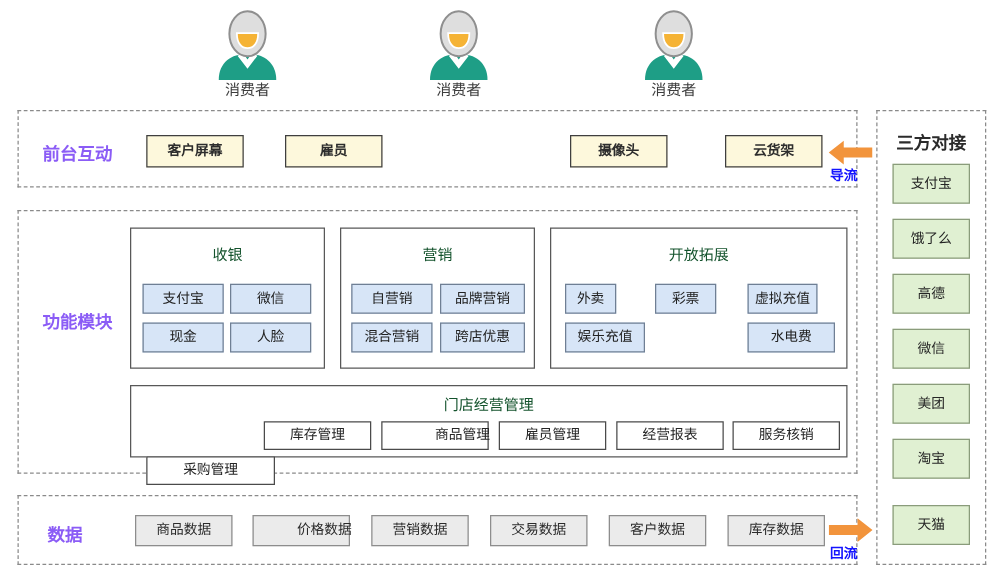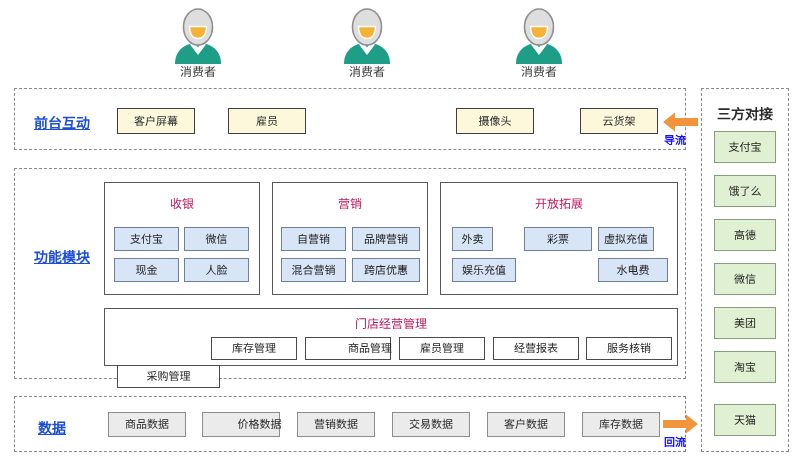--- a/index.html
+++ b/index.html
@@ -45,41 +45,41 @@
   .dashed-box {
     position: absolute;
     border: 1px dashed #8a8a8a;
     background: #ffffff;
     box-sizing: border-box;
   }
   .band-title {
     position: absolute;
     font-size: 14px;
     font-weight: bold;
-    color: #1d4ed8;
-    white-space: nowrap;
-    text-decoration: underline;
+    color: #8b5cf6;
+    white-space: nowrap;
   }
 
   
   .node {
     position: absolute;
     box-sizing: border-box;
     display: flex;
     align-items: center;
     justify-content: center;
     font-size: 11px;
     line-height: 1.1;
     text-align: center;
     white-space: nowrap;
   }
   .node-yellow {
     background: #fdf8dc;
     border: 1.6px solid #3f3f3f;
     color: #2d2d2d;
+    font-weight: bold;
   }
   .node-blue {
     background: #d7e5f7;
     border: 1.3px solid #6f7f94;
     color: #222222;
   }
   .node-white {
     background: #ffffff;
     border: 1.6px solid #4a4a4a;
     color: #252525;
@@ -101,21 +101,21 @@
     box-sizing: border-box;
     background: #ffffff;
     border: 1.8px solid #585858;
   }
   .group-title {
     position: absolute;
     left: 0;
     right: 0;
     text-align: center;
     font-size: 12px;
-    color: #be185d;
+    color: #14532d;
     white-space: nowrap;
   }
 
   
   .arrow {
     position: absolute;
   }
   .arrow-label {
     position: absolute;
     font-size: 11px;
@@ -210,21 +210,21 @@
   </div>
   <div class="node node-blue" style="left:281px; top:227px; width:65px; height:24px;">自营销</div>
   <div class="node node-blue" style="left:352px; top:227px; width:68px; height:24px;">品牌营销</div>
   <div class="node node-blue" style="left:281px; top:258px; width:65px; height:24px;">混合营销</div>
   <div class="node node-blue" style="left:352px; top:258px; width:68px; height:24px;">跨店优惠</div>
 
   <div class="group-frame" style="left:440px; top:182px; width:238px; height:113px;">
     <div class="group-title" style="top:11px;">开放拓展</div>
   </div>
   <div class="node node-blue" style="left:452px; top:227px; width:41px; height:24px;">外卖</div>
-  <div class="node node-blue" style="left:524px; top:227px; width:68px; height:24px;">彩票</div>
+  <div class="node node-blue" style="left:524px; top:227px; width:49px; height:24px;">彩票</div>
   <div class="node node-blue" style="left:598px; top:227px; width:56px; height:24px;">虚拟充值</div>
   <div class="node node-blue" style="left:452px; top:258px; width:64px; height:24px;">娱乐充值</div>
   <div class="node node-blue" style="left:598px; top:258px; width:70px; height:24px;">水电费</div>
 
   <div class="group-frame" style="left:104px; top:308px; width:574px; height:58px;">
     <div class="group-title" style="top:5px;">门店经营管理</div>
   </div>
   <div class="node node-white" style="left:117px; top:337px; width:103px; height:23px;margin-top:28px;">采购管理</div>
   <div class="node node-white" style="left:211px; top:337px; width:86px; height:23px;">库存管理</div>
   <div class="node node-white" style="left:305px; top:337px; width:86px; height:23px;padding-left:44px;">商品管理</div>

